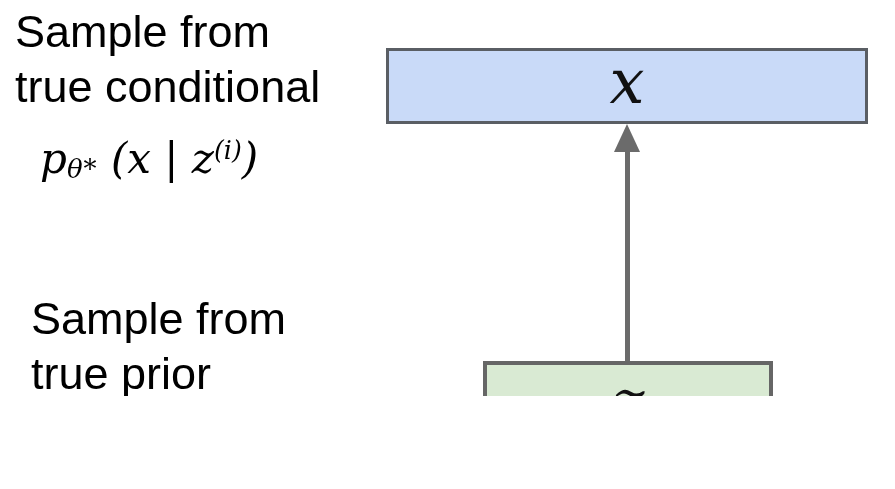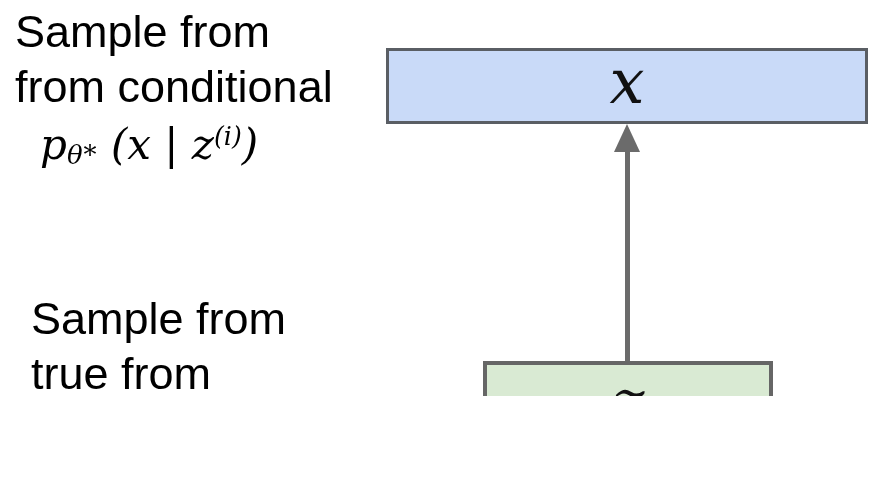--- a/index.html
+++ b/index.html
@@ -31,21 +31,21 @@
 
   
   .formula {
     position: absolute;
     font-family: "DejaVu Serif", serif;
     font-style: italic;
     font-size: 42px;
     color: #000000;
     white-space: nowrap;
   }
-  .formula-conditional { left: 40px; top: 120px; }
+  .formula-conditional { left: 40px; top: 134px; }
   .formula-prior       { left: 55px; top: 410px; }
   .formula sub {
     font-size: 62%;
     font-style: italic;
     vertical-align: -0.18em;
     letter-spacing: 1px;
   }
   .formula sup {
     font-size: 60%;
     font-style: italic;
@@ -96,30 +96,30 @@
     border-bottom-style: solid;
   }
 </style>
 </head>
 <body>
 
 <div class="canvas">
 
   <div class="annot annot-conditional">
     <span>Sample from</span><br>
-    <span>from conditional</span>
+    <span>true conditional</span>
   </div>
 
   <div class="formula formula-conditional">
     <span>p</span><sub>θ*</sub><span> (x | z</span><sup>(i)</sup><span>)</span>
   </div>
 
   <div class="annot annot-prior">
     <span>Sample from</span><br>
-    <span>true from</span>
+    <span>true prior</span>
   </div>
 
 
   <div class="node node-x" style="background-color: rgb(201, 218, 248); border-color: rgb(90, 94, 100);">
     <span class="node-label">x</span>
   </div>
 
   <div class="arrow-head" style="border-bottom-color: rgb(107, 107, 107);"></div>
   <div class="arrow-shaft" style="background-color: rgb(107, 107, 107);"></div>
 

